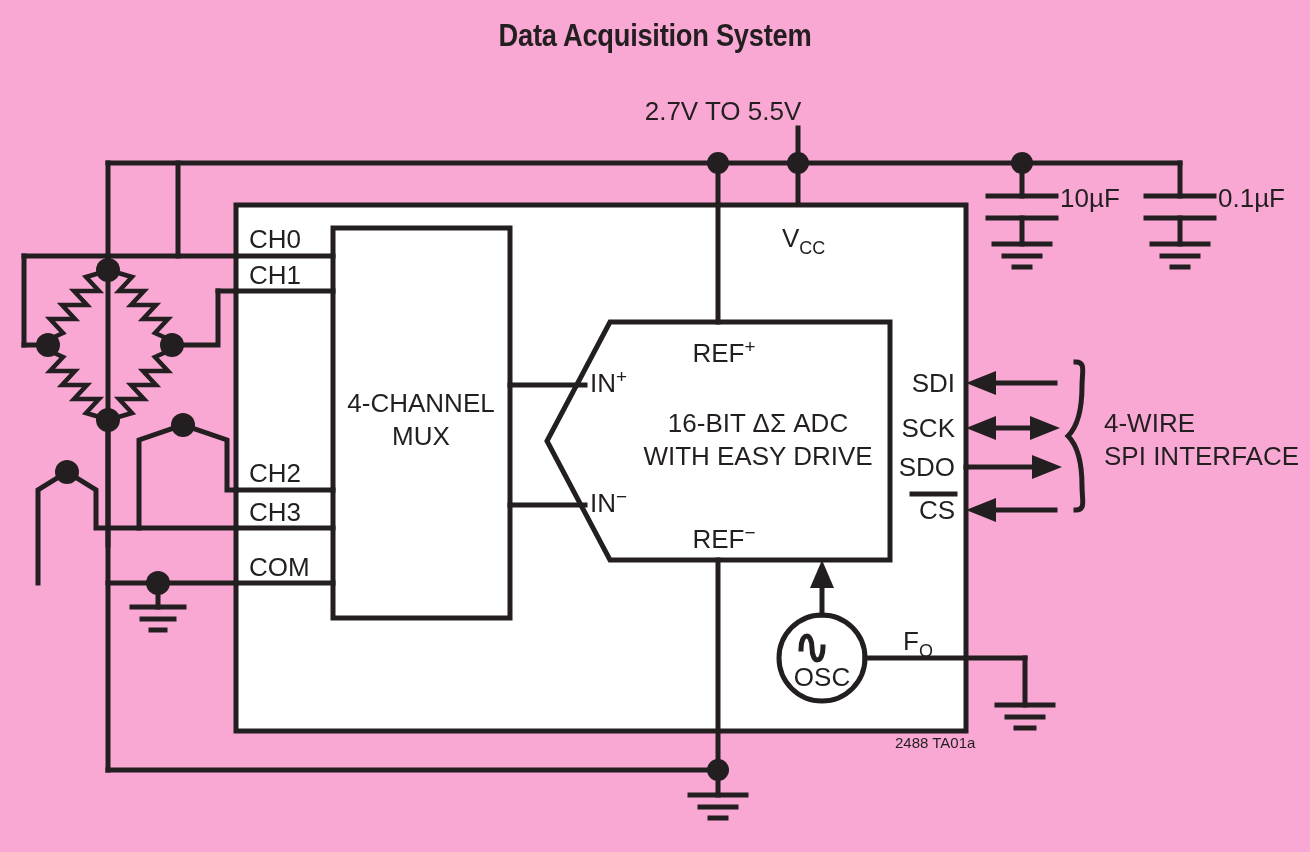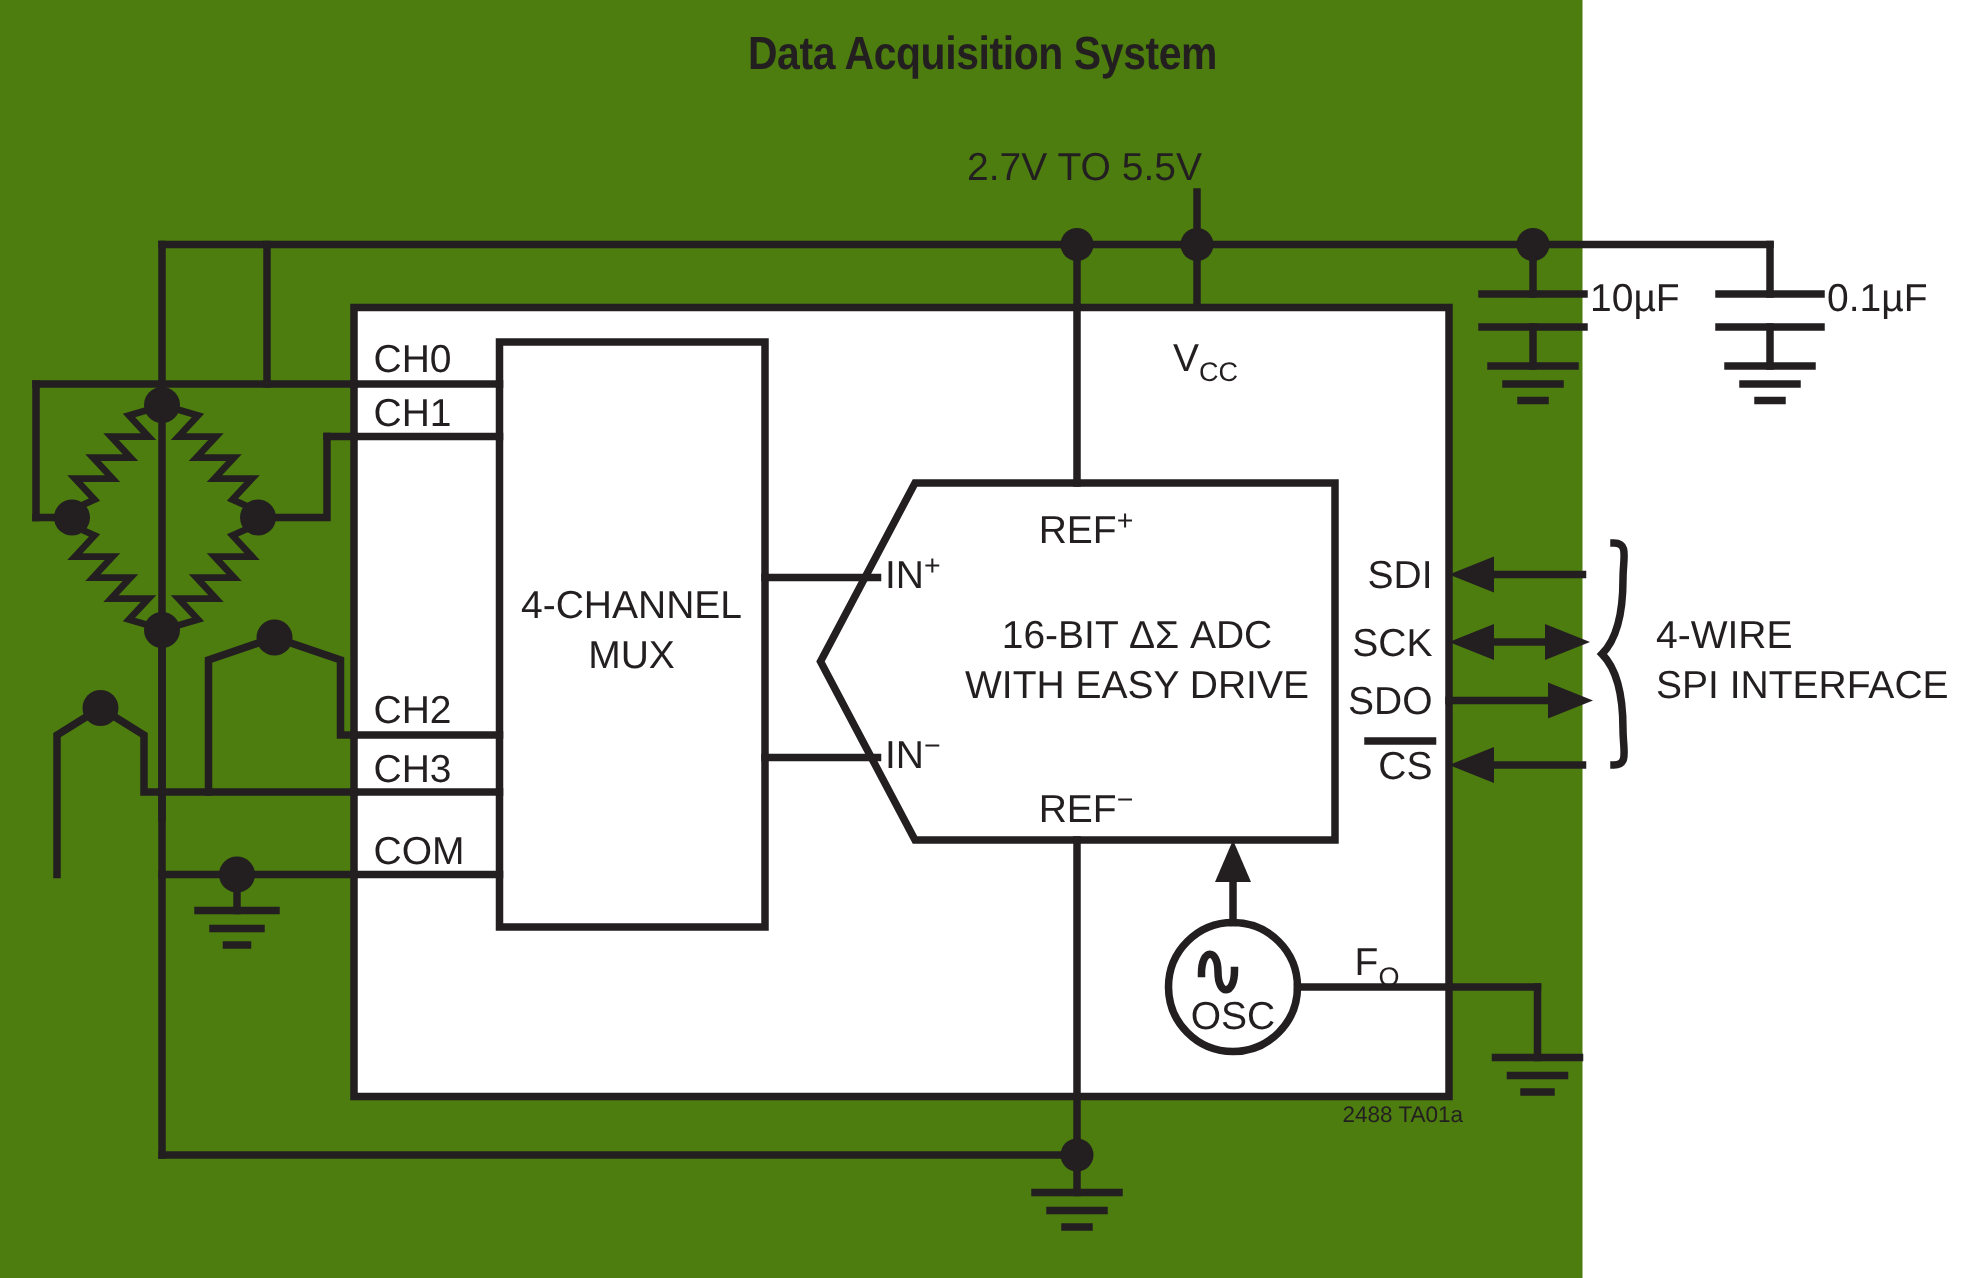--- a/index.html
+++ b/index.html
@@ -8,23 +8,23 @@
     background: #ffffff;
   }
   body {
     width: 1310px;
     height: 852px;
     font-family: "Liberation Sans", sans-serif;
     overflow: hidden;
   }
   #canvas {
     position: relative;
-    width: 1055px;
+    width: 1310px;
     height: 852px;
-    background: #4d7c0f;
+    background: #f9a8d4;
   }
   svg#schematic {
     position: absolute;
     top: 0;
     left: 0;
     width: 1310px;
     height: 852px;
   }
   .wire {
     stroke: #231f20;

